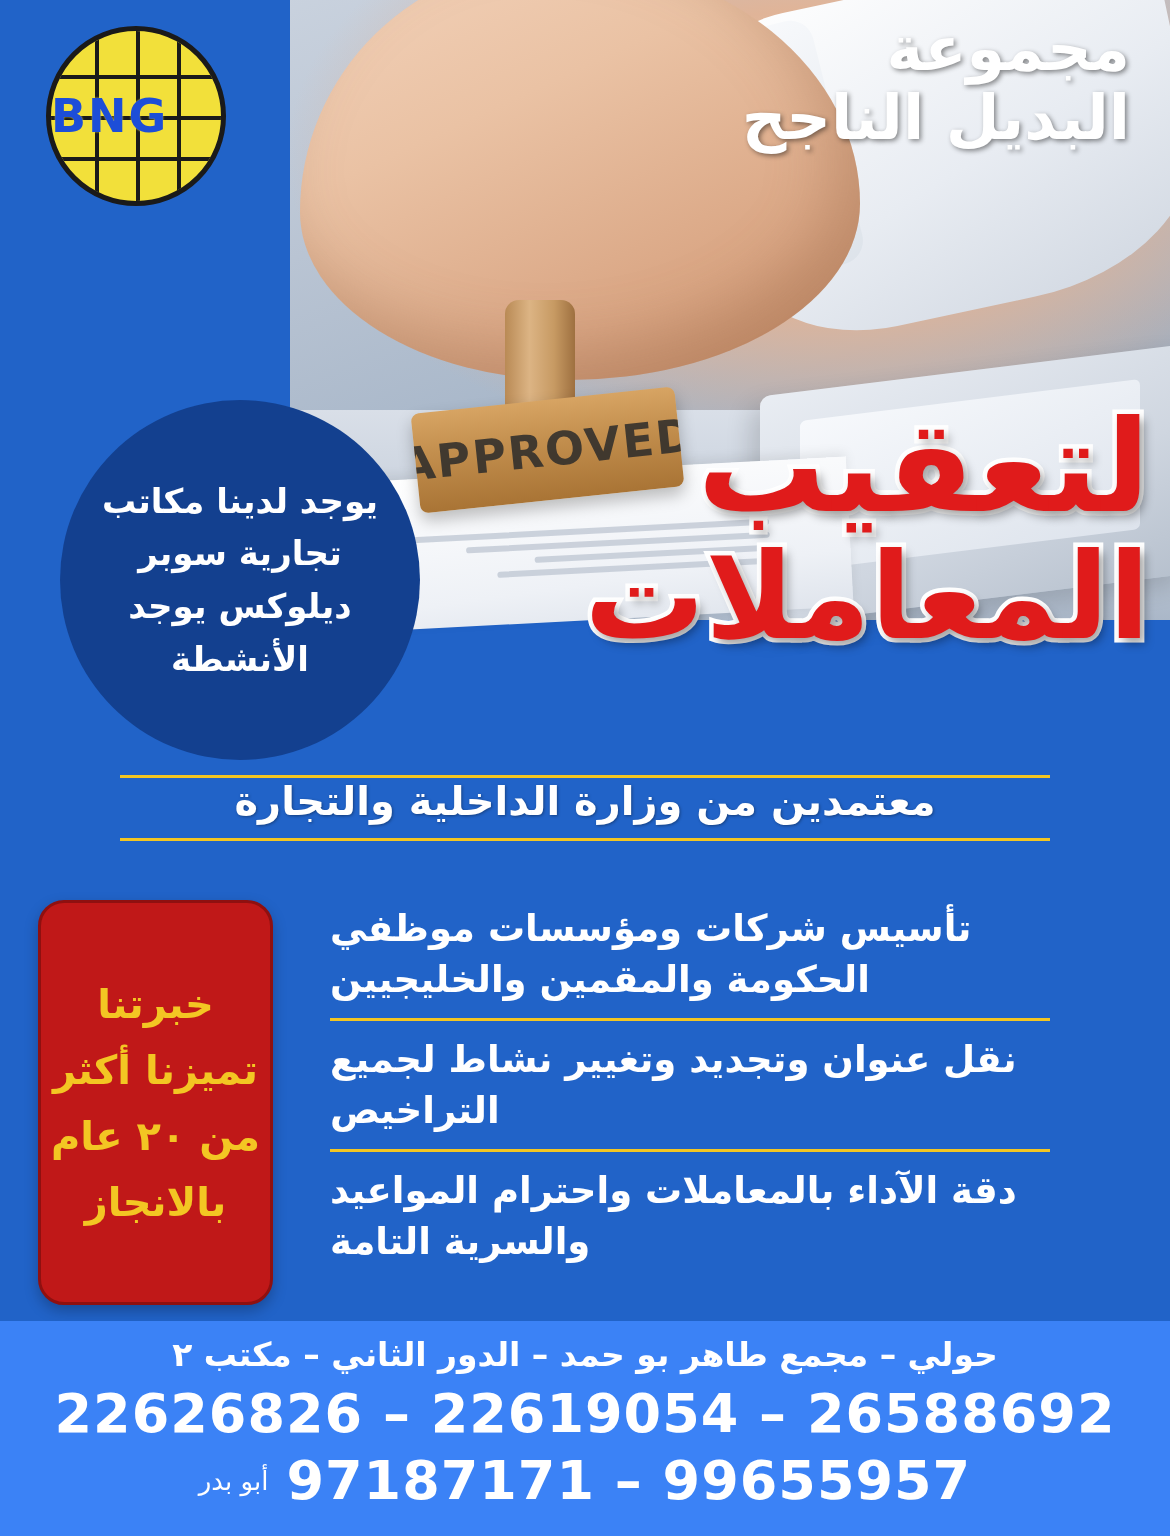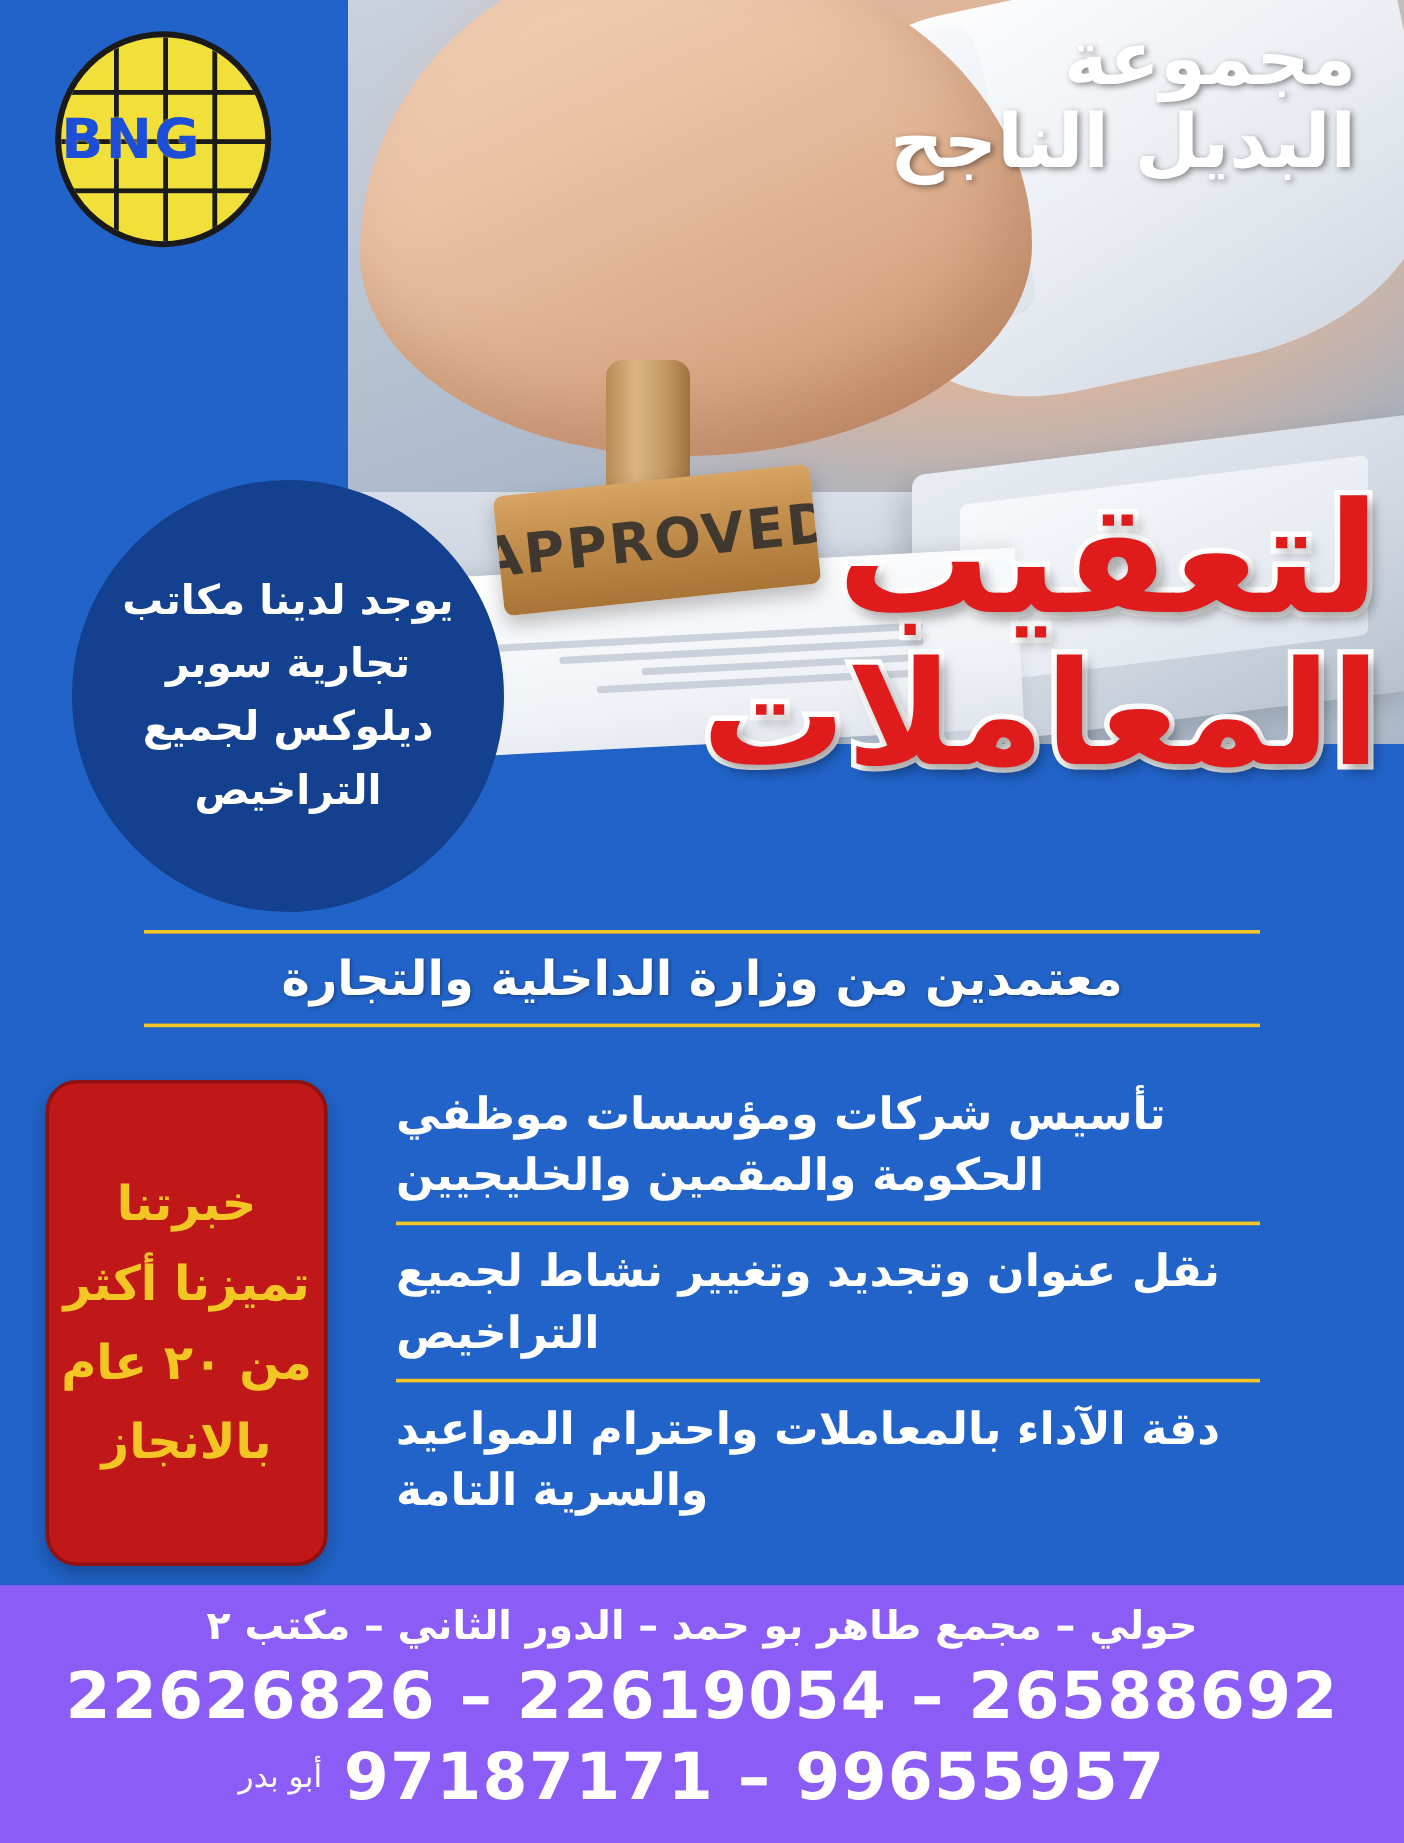--- a/index.html
+++ b/index.html
@@ -183,21 +183,21 @@
     color:#ffffff;
     font-weight:bold;
     font-size:34px;
     line-height:1.55;
     padding:0 34px;
   }
 
   
   .accred {
     position:absolute; left:120px; right:120px; top:775px;
-    padding:15px 0 14px 0;
+    padding:0 0 14px 0;
     border-top:3px solid #f3c623;
     border-bottom:3px solid #f3c623;
     text-align:center;
   }
   .accred span {
     color:#ffffff; font-weight:bold; font-size:40px;
     text-shadow:1px 1px 3px rgba(0,0,0,.35);
   }
 
   
@@ -230,21 +230,21 @@
     font-size:37px;
     line-height:1.38;
     padding:13px 0;
   }
   .svc + .svc { border-top:3px solid #f3c623; }
 
   
   .footer {
     position:absolute; left:0; bottom:0;
     width:1170px; height:215px;
-    background:#8b5cf6;
+    background:#3b82f6;
     padding-top:14px;
     text-align:center;
   }
   .addr {
     color:#ffffff; font-weight:bold; font-size:33px;
     margin-bottom:8px;
   }
   .phones1 {
     color:#ffffff; font-weight:bold; font-size:54px;
     letter-spacing:1px; direction:ltr;
@@ -302,21 +302,21 @@
     <div>مجموعة</div>
     <div>البديل الناجح</div>
   </div>
 
   <div class="headline">
     <div class="l1">لتعقيب</div>
     <div class="l2">المعاملات</div>
   </div>
 
   <div class="circle-note">
-    <div class="txt">يوجد لدينا مكاتب تجارية سوبر ديلوكس لجميع التراخيص</div>
+    <div class="txt">يوجد لدينا مكاتب تجارية سوبر ديلوكس يوجد الأنشطة</div>
   </div>
 
   <div class="accred">
     <span>معتمدين من وزارة الداخلية والتجارة</span>
   </div>
 
   <div class="badge">
     <div class="txt">خبرتنا تميزنا أكثر من ٢٠ عام بالانجاز</div>
   </div>
 

